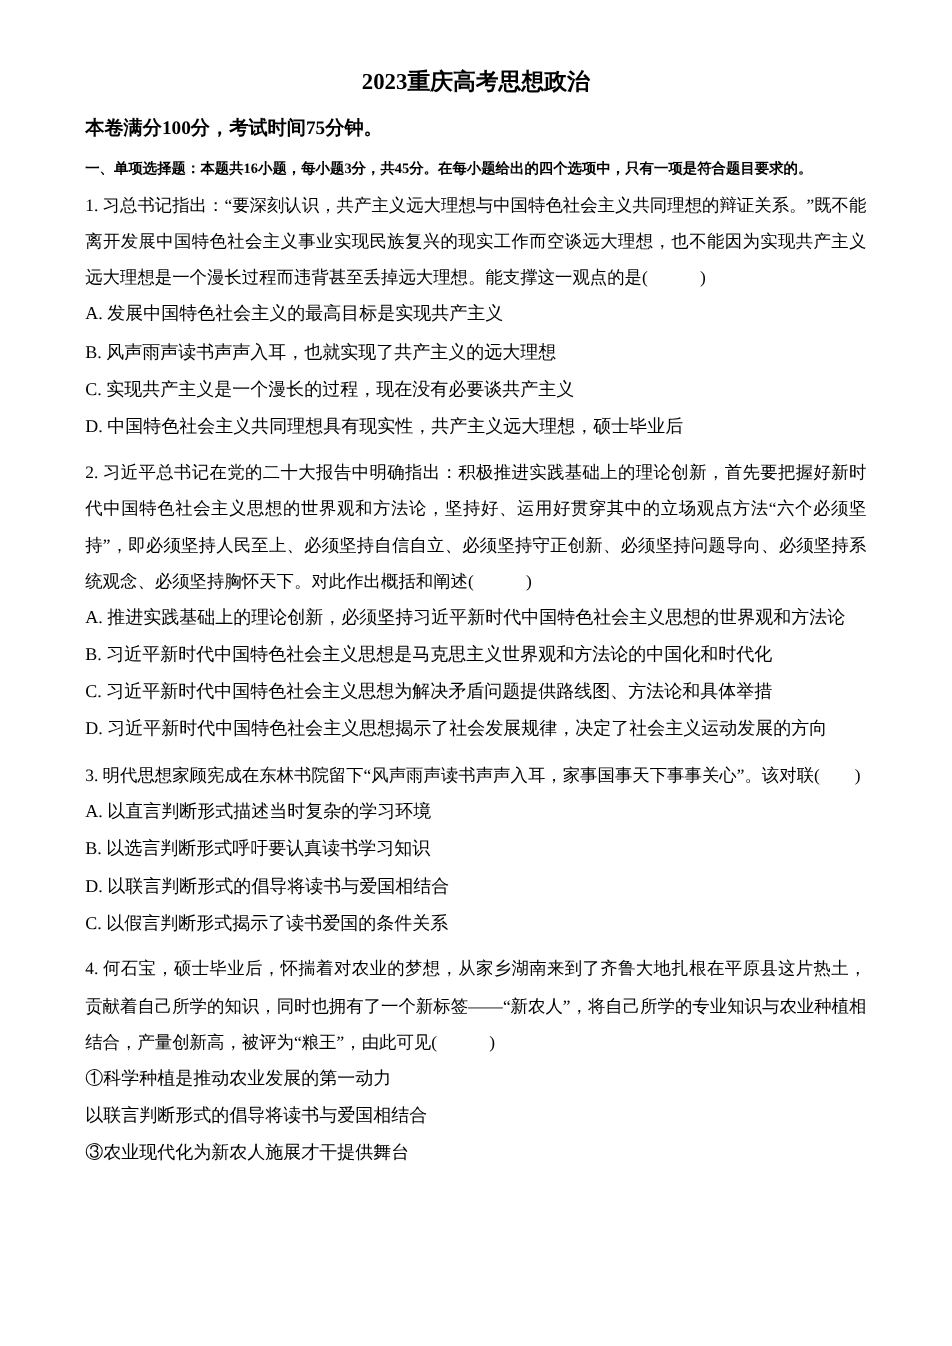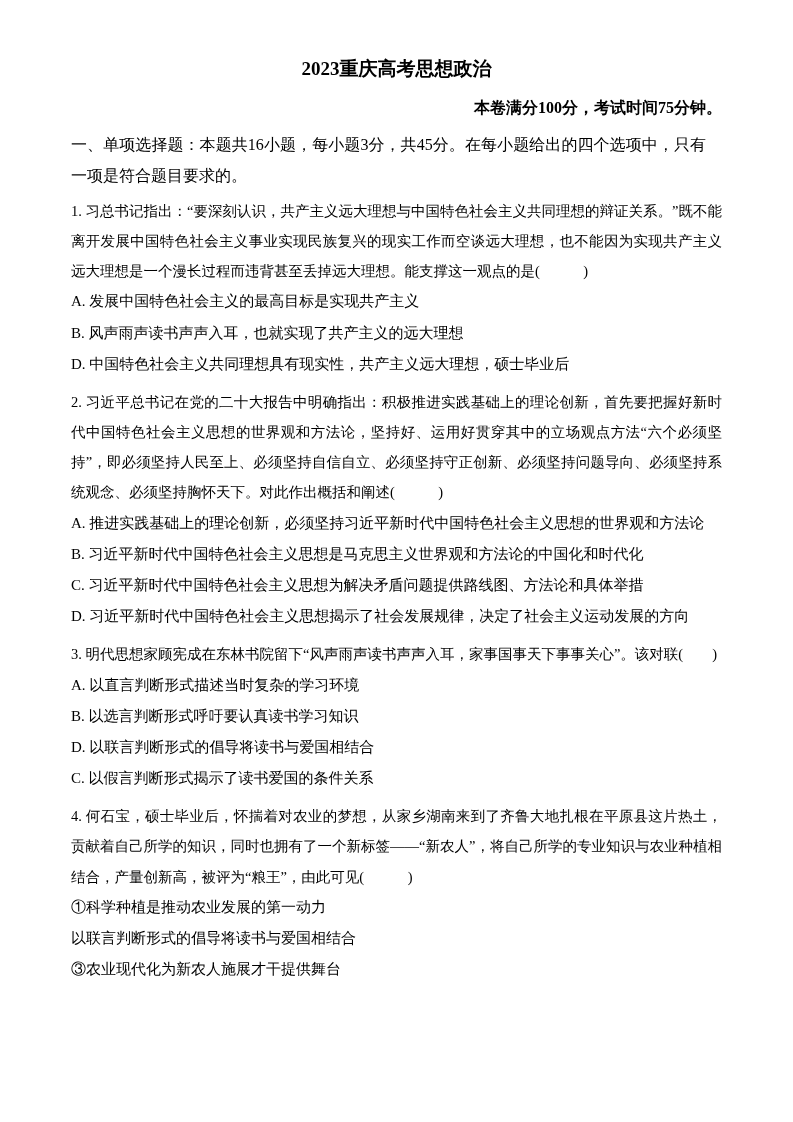--- a/index.html
+++ b/index.html
@@ -20,29 +20,29 @@
     overflow: hidden;
   }
   .doc-title {
     text-align: center;
     font-size: 19px;
     font-weight: 700;
     line-height: 1.4;
     margin: 0 0 13px 0;
   }
   .doc-subtitle {
-    text-align: right;
+    text-align: left;
     font-size: 16px;
     font-weight: 700;
     line-height: 1.5;
     margin: 0 0 9px 0;
   }
   .section-header {
-    font-size: 16px;
-    font-weight: 400;
+    font-size: 12px;
+    font-weight: 700;
     line-height: 1.95;
     text-align: justify;
     margin: 0 16px 5px 0;
   }
   .question {
     margin: 0 0 7px 0;
   }
   .stem {
     font-size: 14.5px;
     line-height: 2.08;
@@ -63,20 +63,21 @@
   <h1 class="doc-title">2023重庆高考思想政治</h1>
 
   <div class="doc-subtitle">本卷满分100分，考试时间75分钟。</div>
 
   <div class="section-header">一、单项选择题：本题共16小题，每小题3分，共45分。在每小题给出的四个选项中，只有一项是符合题目要求的。</div>
 
   <section class="question">
     <p class="stem">1.  习总书记指出：“要深刻认识，共产主义远大理想与中国特色社会主义共同理想的辩证关系。”既不能离开发展中国特色社会主义事业实现民族复兴的现实工作而空谈远大理想，也不能因为实现共产主义远大理想是一个漫长过程而违背甚至丢掉远大理想。能支撑这一观点的是(　　　)</p>
     <p class="option">A.  发展中国特色社会主义的最高目标是实现共产主义</p>
     <p class="option">B.  风声雨声读书声声入耳，也就实现了共产主义的远大理想</p>
+    <p class="option">C.  实现共产主义是一个漫长的过程，现在没有必要谈共产主义</p>
     <p class="option">D.  中国特色社会主义共同理想具有现实性，共产主义远大理想，硕士毕业后</p>
   </section>
 
   <section class="question">
     <p class="stem">2. 习近平总书记在党的二十大报告中明确指出：积极推进实践基础上的理论创新，首先要把握好新时代中国特色社会主义思想的世界观和方法论，坚持好、运用好贯穿其中的立场观点方法“六个必须坚持”，即必须坚持人民至上、必须坚持自信自立、必须坚持守正创新、必须坚持问题导向、必须坚持系统观念、必须坚持胸怀天下。对此作出概括和阐述(　　　)</p>
     <p class="option">A.  推进实践基础上的理论创新，必须坚持习近平新时代中国特色社会主义思想的世界观和方法论</p>
     <p class="option">B.  习近平新时代中国特色社会主义思想是马克思主义世界观和方法论的中国化和时代化</p>
     <p class="option">C.  习近平新时代中国特色社会主义思想为解决矛盾问题提供路线图、方法论和具体举措</p>
     <p class="option">D.  习近平新时代中国特色社会主义思想揭示了社会发展规律，决定了社会主义运动发展的方向</p>
   </section>

